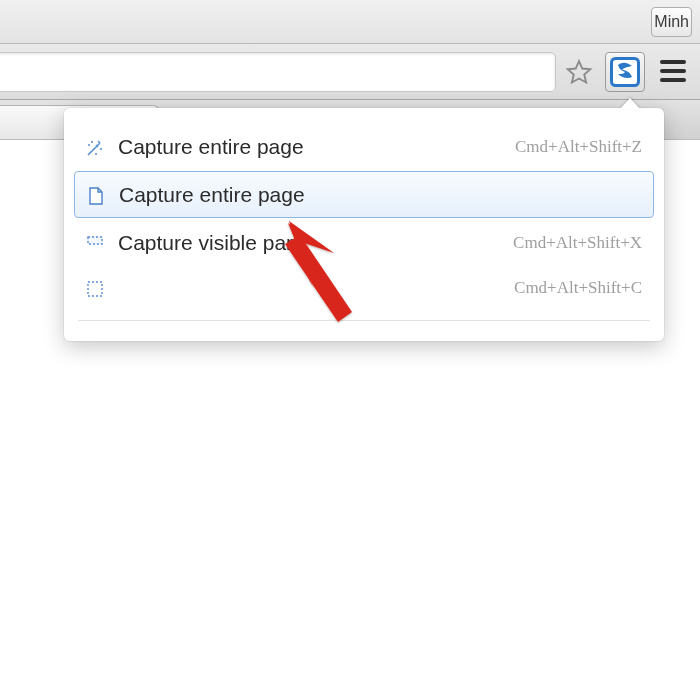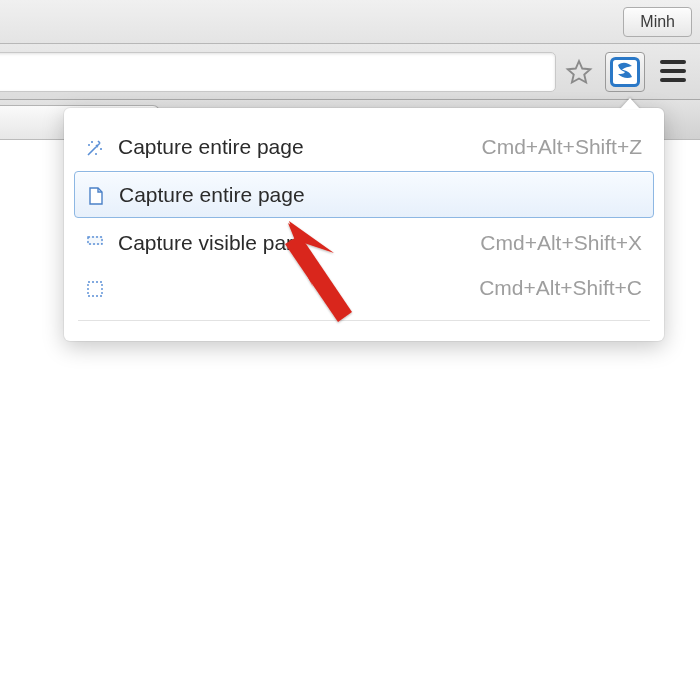--- a/index.html
+++ b/index.html
@@ -6,21 +6,21 @@
   *{box-sizing:border-box;}
 
   
   .chrome-titlebar{
     position:absolute;left:0;top:0;width:700px;height:44px;
     border-bottom:1px solid #b7b7b7;
     background:linear-gradient(#f0f0f0,#e4e4e4);
   }
   .profile-btn{
     position:absolute;top:7px;right:8px;height:30px;
-    padding:0 16px;border:1px solid #adadad;border-radius:4px;
+    padding:0 2px;border:1px solid #adadad;border-radius:4px;
     background:linear-gradient(#fdfdfd,#e7e7e7);
     font-size:16px;color:#3a3a3a;
     display:flex;align-items:center;
     box-shadow:0 1px 0 rgba(255,255,255,.6) inset;
   }
 
   .chrome-toolbar{
     position:absolute;left:0;top:44px;width:700px;height:56px;
     border-bottom:1px solid #a8a8a8;
     background:linear-gradient(#e9e9e9,#dcdcdc);
@@ -71,21 +71,21 @@
   .popup{
     position:absolute;left:64px;top:108px;width:600px;
     background:#fff;border-radius:6px;
     box-shadow:0 6px 22px rgba(0,0,0,.22),0 0 0 1px rgba(0,0,0,.05);
     padding:16px 10px 10px;z-index:10;text-align:center;
   }
   .menu-item{
     display:flex;align-items:center;height:45px;padding:0 12px;border-radius:4px;gap:14px;
     font-size:21px;color:#2b2b2b;
   }
-  .menu-item .shortcut{margin-left:auto;color:#9e9e9e;font-size:21px;}
+  .menu-item .shortcut{margin-left:auto;color:#9e9e9e;font-size:17px;font-family:Liberation Serif, serif;}
   .menu-item .mi-icon{width:18px;height:18px;flex:0 0 18px;}
   .menu-item.selected{
     background:linear-gradient(#f7fbff,#e7f0fb);
     border:1px solid #8db7e3;border-radius:4px;
     box-shadow:inset 0 1px 0 rgba(255,255,255,.8);
     height:47px;margin:2px 0;
   }
   .menu-sep{height:1px;background:#e2e2e2;margin:10px 4px;}
 
   

